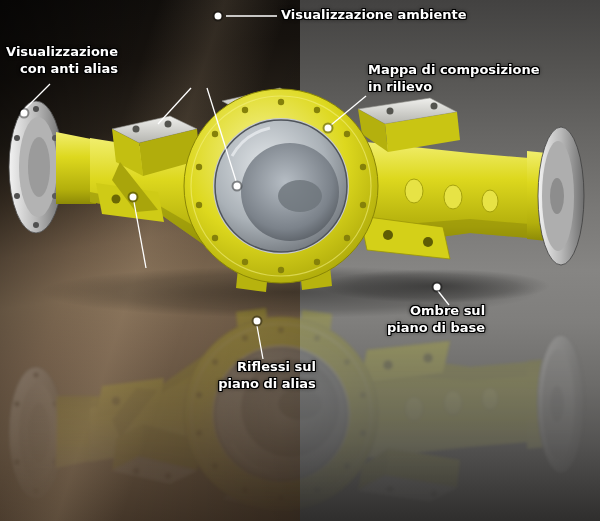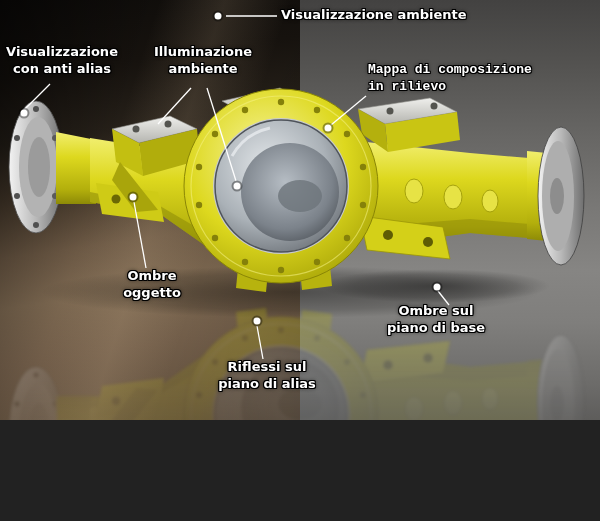--- a/index.html
+++ b/index.html
@@ -1,17 +1,17 @@
 <!DOCTYPE html>
 <html><head>
 <meta charset="utf-8">
 <style>
   html,body{margin:0;padding:0;background:#222;}
   .stage{
-    position:relative;width:600px;height:420px;overflow:hidden;
+    position:relative;width:600px;height:521px;overflow:hidden;
     font-family:"DejaVu Sans","Liberation Sans",sans-serif;
   }
   .bg-left{
     position:absolute;left:0;top:0;width:300px;height:521px;
     background:linear-gradient(172deg,#0e0c0a 0%,#16120e 14%,#262019 26%,#46392b 36%,#6b5844 46%,#7b6750 55%,#715d49 65%,#61503e 78%,#4d3e2f 90%,#3c2f23 100%);
   }
   .bg-left::after{
     content:"";position:absolute;inset:0;
     background:linear-gradient(108deg,rgba(0,0,0,0.55) 0%,rgba(0,0,0,0.28) 16%,rgba(0,0,0,0) 34%,rgba(235,205,165,0.14) 48%,rgba(0,0,0,0) 62%,rgba(0,0,0,0.18) 100%);
   }
@@ -20,21 +20,21 @@
     background:linear-gradient(to bottom,#434241 0%,#535250 12%,#676664 26%,#797876 40%,#868583 52%,#7f7e7c 62%,#6c6b69 74%,#525150 86%,#3b3a39 95%,#2f2e2d 100%);
   }
   svg.scene{position:absolute;left:0;top:0;}
   .callout{
     position:absolute;color:#fff;font-weight:bold;font-size:13px;line-height:1.3;
     white-space:pre-line;
     text-shadow:-1px -1px 0 #000,0 -1px 0 #000,1px -1px 0 #000,-1px 0 0 #000,
                  1px 0 0 #000,-1px 1px 0 #000,0 1px 0 #000,1px 1px 0 #000,0 0 4px #000;
     pointer-events:none;
   }
-  .c-center{transform:translateX(-50%);text-align:center;}
+  .c-center{transform:translateX(-50%);text-align:right;}
   .c-left{text-align:left;}
 </style>
 </head>
 <body>
 
 <div class="stage">
 
   <div class="bg-left"></div>
   <div class="bg-right"></div>
 
@@ -234,24 +234,20 @@
       <g>
         <circle cx="437" cy="287" r="5.5" fill="rgba(0,0,0,0.35)"></circle>
           <circle cx="437" cy="287" r="3.5" fill="#fff"></circle>
       </g>
     </g>
   </svg>
 
   <div class="callout c-left" style="left:281px;top:7px;">Visualizzazione ambiente</div>
   <div class="callout c-center" style="left:62px;top:44px;">Visualizzazione
 con anti alias</div>
-  <div class="callout c-center" style="left:203px;top:44px;">Illuminazione
-ambiente</div>
-  <div class="callout c-left" style="left:368px;top:62px;font-family:Liberation Mono, monospace;">Mappa di composizione
+  <div class="callout c-left" style="left:368px;top:62px;">Mappa di composizione
 in rilievo</div>
-  <div class="callout c-center" style="left:152px;top:268px;">Ombre
-oggetto</div>
   <div class="callout c-center" style="left:267px;top:359px;">Riflessi sul
 piano di alias</div>
   <div class="callout c-center" style="left:436px;top:303px;">Ombre sul
 piano di base</div>
 
 </div>
 
 </body></html>

